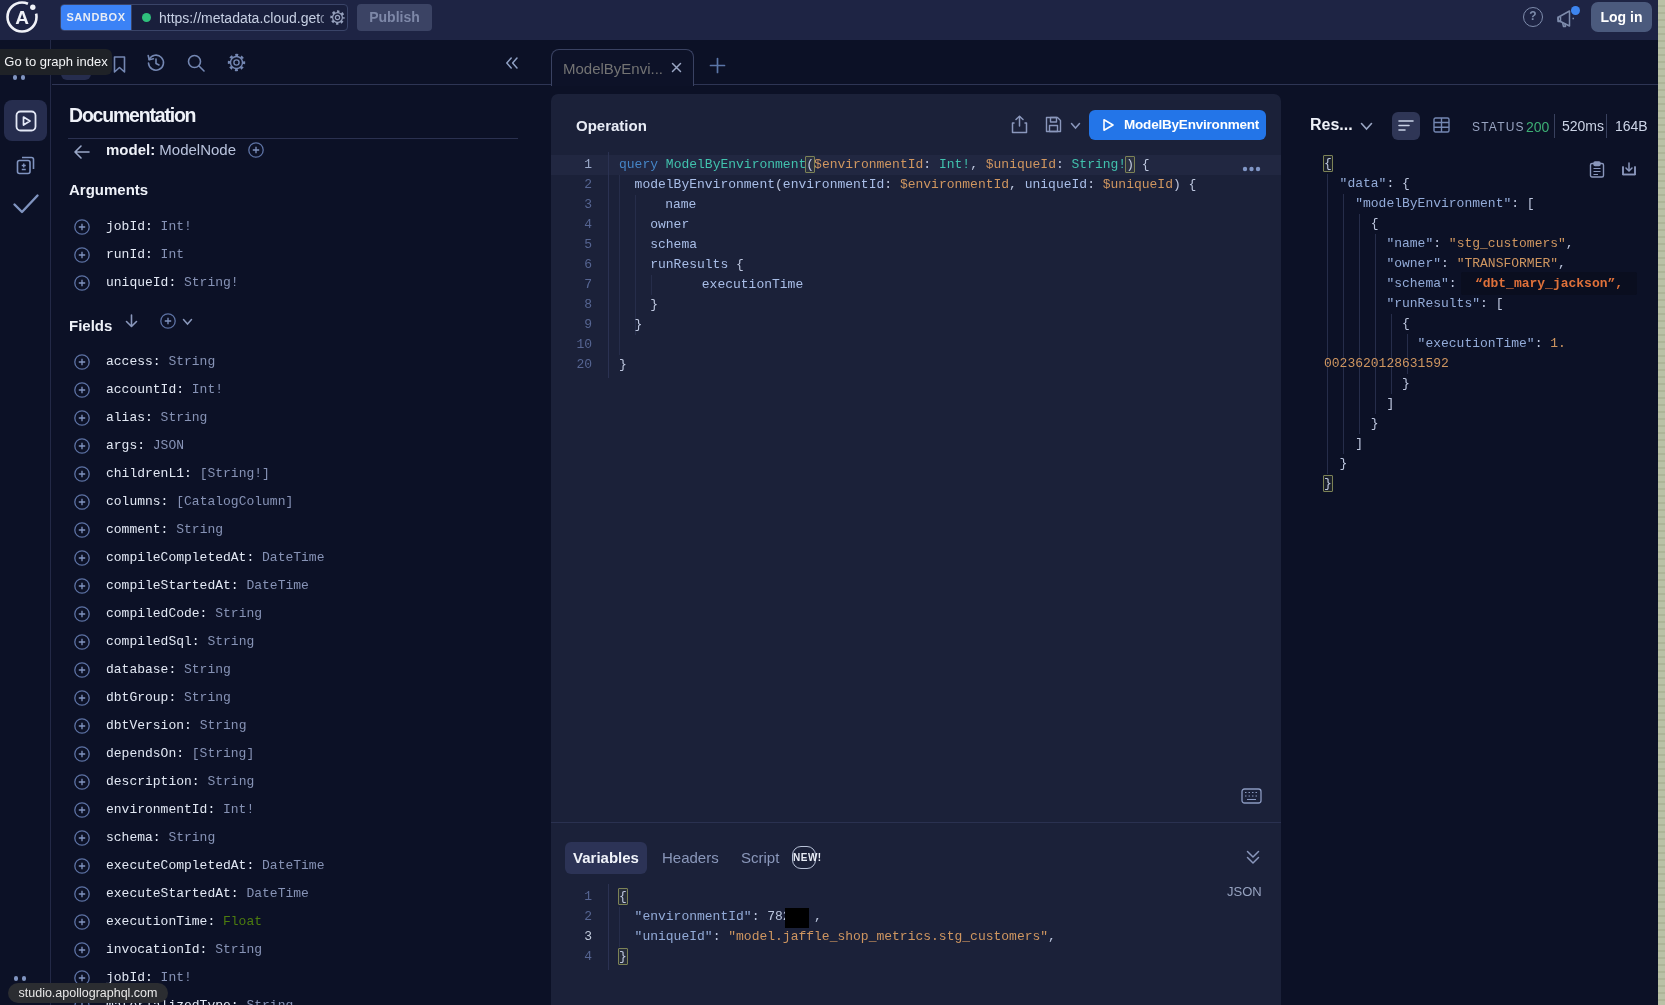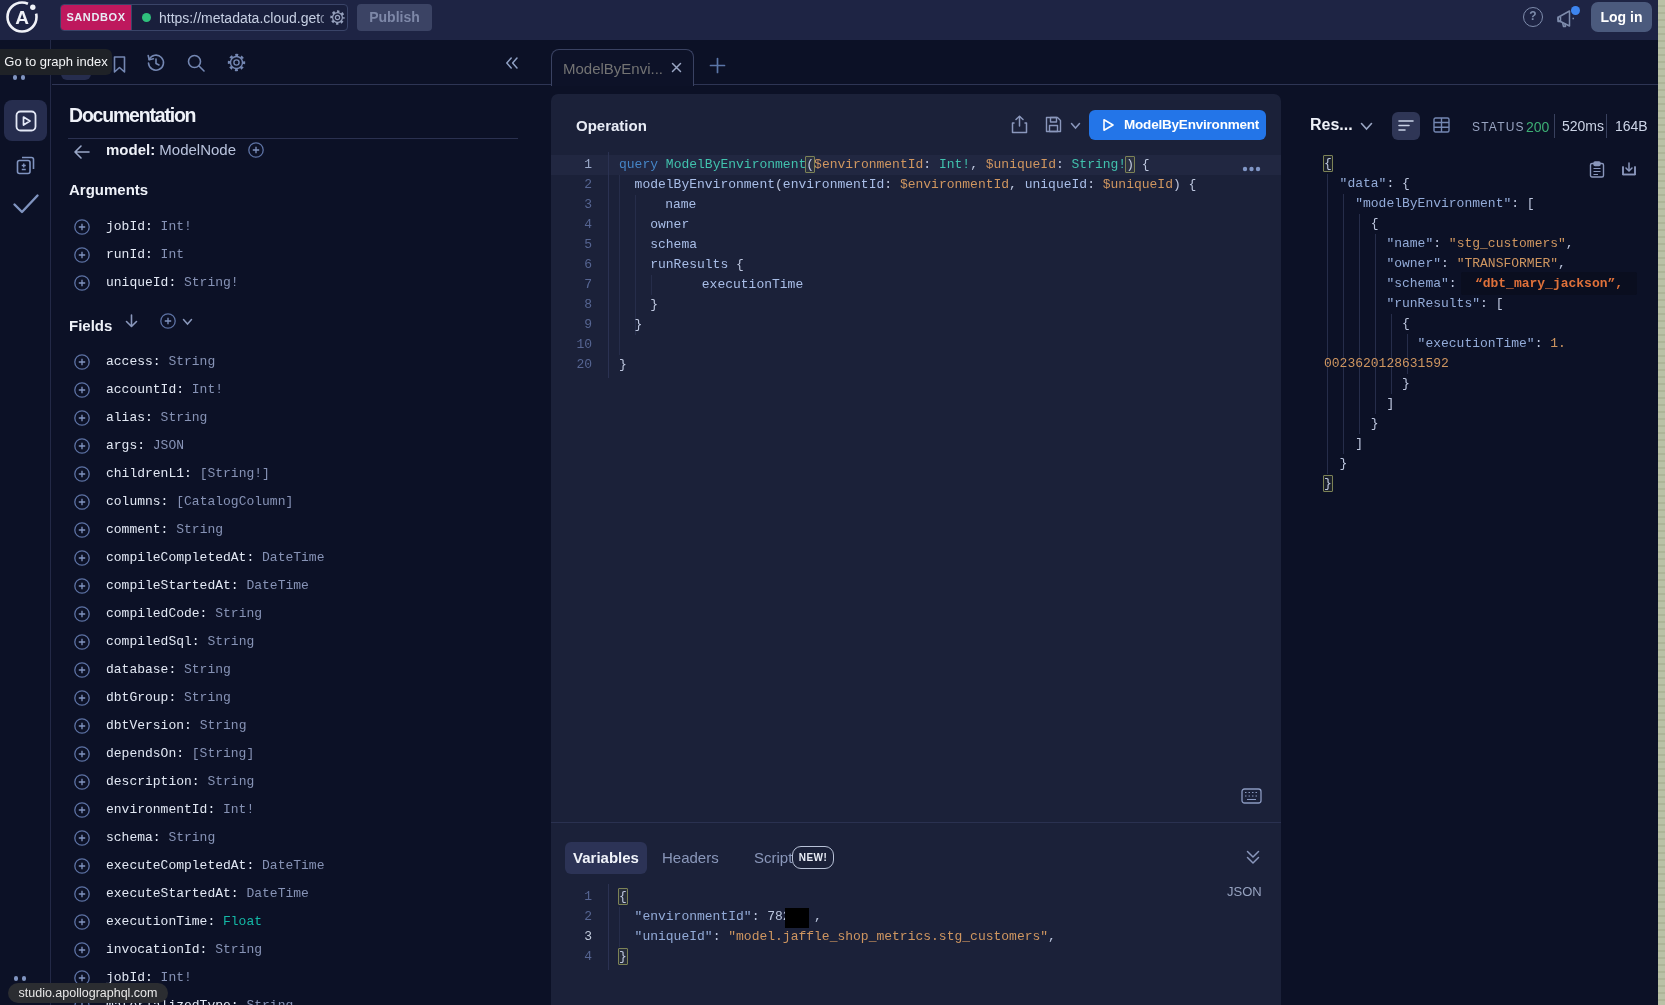--- a/index.html
+++ b/index.html
@@ -21,21 +21,21 @@
 </head>
 <body>
 
 <div class="abs" style="left:0;top:0;width:1665px;height:40px;background:#1e2444;"></div>
 <svg class="abs" style="left:4px;top:0px;" width="36" height="35" viewBox="0 0 36 35">
   <circle cx="18" cy="17" r="14.5" fill="none" stroke="#f0f2f8" stroke-width="2.6" stroke-dasharray="74 13.1"></circle>
   <circle cx="28.8" cy="7.3" r="2.7" fill="#f0f2f8"></circle>
   <text x="18" y="24" text-anchor="middle" font-family="Liberation Sans, sans-serif" font-size="19" font-weight="bold" fill="#f0f2f8">A</text>
 </svg>
 <div class="abs" style="left:60px;top:4px;width:288px;height:27px;border:1px solid #3a4468;border-radius:4px;background:#191f3c;"></div>
-<div class="abs" style="left:61px;top:5px;width:71px;height:25px;background:#be185d;border-radius:3px 0 0 3px;border-right:1px solid #3a4468;color:#e8ecf5;font-size:11px;font-weight:bold;letter-spacing:0.6px;text-align:center;line-height:25px;">SANDBOX</div>
+<div class="abs" style="left:61px;top:5px;width:71px;height:25px;background:#3b82f6;border-radius:3px 0 0 3px;border-right:1px solid #3a4468;color:#e8ecf5;font-size:11px;font-weight:bold;letter-spacing:0.6px;text-align:center;line-height:25px;">SANDBOX</div>
 <div class="abs" style="left:142px;top:13px;width:9px;height:9px;border-radius:50%;background:#2fc07c;"></div>
 <div class="abs" style="left:159px;top:9px;width:165px;height:18px;overflow:hidden;color:#c7d0e4;font-size:14px;line-height:18px;">https://metadata.cloud.get<span style="opacity:.6">d</span></div>
 <svg class="abs" style="left:329px;top:9px;" width="17" height="17" viewBox="0 0 17 17">
   <g stroke="#97a2be" fill="none">
   <circle cx="8.5" cy="8.5" r="6.1" stroke-width="2.2" stroke-dasharray="2.4 2.39" stroke-dashoffset="1.2"></circle>
   <circle cx="8.5" cy="8.5" r="4.9" stroke-width="1.2"></circle>
   <circle cx="8.5" cy="8.5" r="2.1" stroke-width="1.2"></circle>
   </g>
 </svg>
 <div class="abs" style="left:357px;top:4px;width:75px;height:27px;background:#3b4364;border-radius:4px;color:#7e88a8;font-size:14px;font-weight:bold;text-align:center;line-height:27px;">Publish</div>
@@ -236,21 +236,21 @@
     <div class="cl" style="left:106px;top:856px;"><span style="color:#e2e8f4">executeCompletedAt:</span><span style="color:#8793b6"> DateTime</span></div>
     <svg class="abs" style="left:74px;top:886px;" width="16" height="16" viewBox="0 0 16 16">
       <circle cx="8" cy="8" r="7.2" fill="none" stroke="#5d72a4" stroke-width="1.3"></circle>
       <path d="M8 4.8 L8 11.2 M4.8 8 L11.2 8" stroke="#8094c0" stroke-width="1.3"></path>
     </svg>
     <div class="cl" style="left:106px;top:884px;"><span style="color:#e2e8f4">executeStartedAt:</span><span style="color:#8793b6"> DateTime</span></div>
     <svg class="abs" style="left:74px;top:914px;" width="16" height="16" viewBox="0 0 16 16">
       <circle cx="8" cy="8" r="7.2" fill="none" stroke="#5d72a4" stroke-width="1.3"></circle>
       <path d="M8 4.8 L8 11.2 M4.8 8 L11.2 8" stroke="#8094c0" stroke-width="1.3"></path>
     </svg>
-    <div class="cl" style="left:106px;top:912px;"><span style="color:#e2e8f4">executionTime:</span><span style="color:#14b8a6"> Float</span></div>
+    <div class="cl" style="left:106px;top:912px;"><span style="color:#e2e8f4">executionTime:</span><span style="color:#4d7c0f"> Float</span></div>
     <svg class="abs" style="left:74px;top:942px;" width="16" height="16" viewBox="0 0 16 16">
       <circle cx="8" cy="8" r="7.2" fill="none" stroke="#5d72a4" stroke-width="1.3"></circle>
       <path d="M8 4.8 L8 11.2 M4.8 8 L11.2 8" stroke="#8094c0" stroke-width="1.3"></path>
     </svg>
     <div class="cl" style="left:106px;top:940px;"><span style="color:#e2e8f4">invocationId:</span><span style="color:#8793b6"> String</span></div>
     <svg class="abs" style="left:74px;top:970px;" width="16" height="16" viewBox="0 0 16 16">
       <circle cx="8" cy="8" r="7.2" fill="none" stroke="#5d72a4" stroke-width="1.3"></circle>
       <path d="M8 4.8 L8 11.2 M4.8 8 L11.2 8" stroke="#8094c0" stroke-width="1.3"></path>
     </svg>
     <div class="cl" style="left:106px;top:968px;"><span style="color:#e2e8f4">jobId:</span><span style="color:#8793b6"> Int!</span></div>
@@ -328,22 +328,22 @@
 <div class="cl" style="left:619px;top:355px;"><span class="pn">}</span></div>
 <svg class="abs" style="left:1241px;top:788px;" width="21" height="16" viewBox="0 0 21 16">
   <g stroke="#8a99c0" stroke-width="1.3" fill="none">
     <rect x="1" y="1" width="19" height="14" rx="2.5"></rect>
     <path d="M4 4.5 L5.5 4.5 M7.5 4.5 L9 4.5 M11 4.5 L12.5 4.5 M14.5 4.5 L16 4.5 M4 8 L5.5 8 M7.5 8 L9 8 M11 8 L12.5 8 M14.5 8 L16 8 M6 11.5 L15 11.5" stroke-width="1.2"></path>
   </g>
 </svg>
 <div class="abs" style="left:551px;top:822px;width:730px;height:1px;background:#2a3150;"></div>
 <div class="abs" style="left:565px;top:842px;width:82px;height:32px;background:#2c3356;border-radius:6px;color:#f0f3fa;font-size:15px;font-weight:bold;text-align:center;line-height:32px;">Variables</div>
 <div class="abs" style="left:662px;top:849px;font-size:15px;color:#8a97ba;">Headers</div>
-<div class="abs" style="left:741px;top:849px;font-size:15px;color:#8a97ba;margin-left:13px;">Script</div>
-<div class="abs" style="left:792px;top:846px;width:42px;height:23px;border:1px solid #b8c2d8;border-radius:9px;color:#e8ecf5;font-size:10px;font-weight:bold;letter-spacing:0.5px;text-align:center;line-height:22px;">NEW!</div>
+<div class="abs" style="left:741px;top:849px;font-size:15px;color:#8a97ba;">Script</div>
+<div class="abs" style="left:792px;top:846px;width:24px;height:23px;border:1px solid #b8c2d8;border-radius:9px;color:#e8ecf5;font-size:10px;font-weight:bold;letter-spacing:0.5px;text-align:center;line-height:22px;">NEW!</div>
 <svg class="abs" style="left:1245px;top:849px;" width="16" height="17" viewBox="0 0 16 17">
   <g fill="none" stroke="#8a97bc" stroke-width="1.5" stroke-linecap="round" stroke-linejoin="round">
     <path d="M2.5 2.5 L8 8 L13.5 2.5"></path>
     <path d="M2.5 8.5 L8 14 L13.5 8.5"></path>
   </g>
 </svg>
 <div class="abs" style="left:1227px;top:884px;font-size:13px;color:#97a3c0;">JSON</div>
 <div class="gut" style="left:556px;top:887px;">1</div>
 <div class="gut" style="left:556px;top:907px;">2</div>
 <div class="gut" style="left:556px;top:927px;color:#c2cbdc;">3</div>

